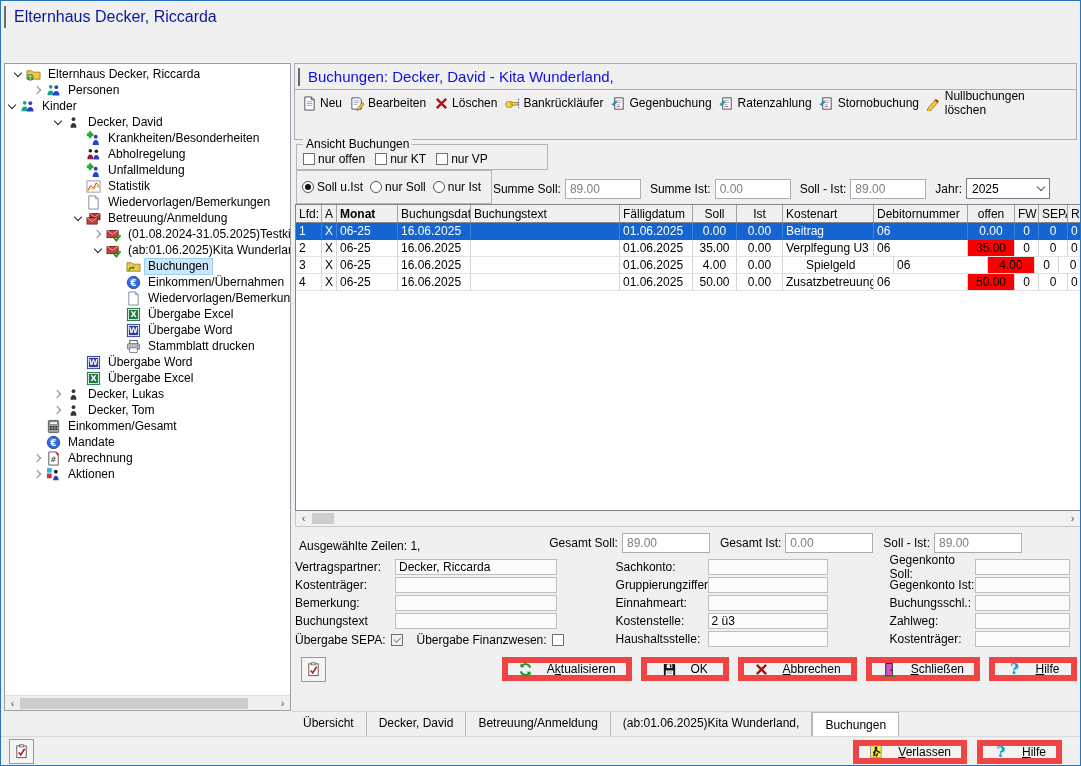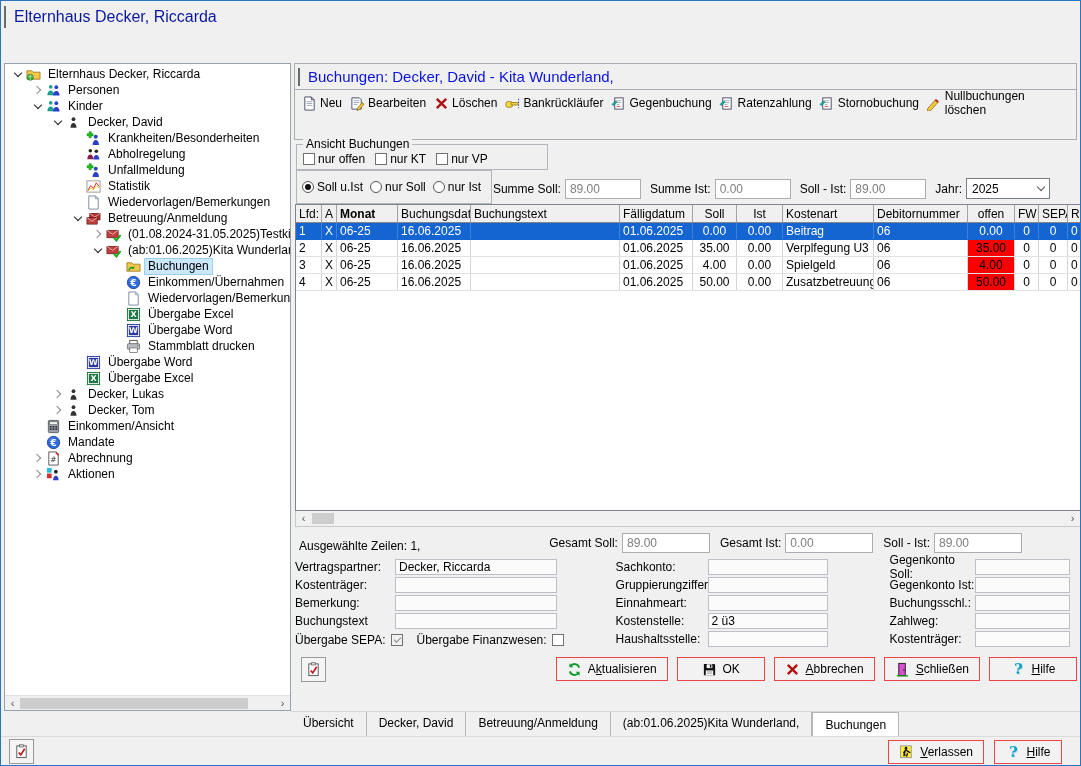--- a/index.html
+++ b/index.html
@@ -93,21 +93,21 @@
   .frow{display:flex;align-items:center;height:16px;margin-bottom:2px;}
   .flabel{flex:0 0 auto;}
   .finput{height:16px;border:1px solid #bcc0c6;background:#fbfbfb;padding:1px 3px;line-height:12px;overflow:hidden;white-space:nowrap;}
   .c1 .flabel{width:100px;} .c1 .finput{width:162px;}
   .c2{margin-left:38px;} .c2 .flabel{width:92px;} .c2 .finput{width:120px;}
   .c3{margin-left:62px;} .c3 .flabel{width:85px;} .c3 .finput{width:95px;}
   .fchecks{display:flex;align-items:center;height:16px;margin-top:1px;}
   
   .btnrow{position:absolute;top:592px;left:1px;right:3px;height:28px;display:flex;align-items:center;}
   .sqbtn{width:25px;height:25px;border:1px solid #9a9a9a;background:#f4f4f4;display:flex;align-items:center;justify-content:center;margin-left:6px;}
-  .btn{height:24px;border:1px solid #ef4444;background:#f2f2f2;display:flex;align-items:center;justify-content:center;gap:5px;padding:0 10px;margin-left:9px;min-width:88px;}
+  .btn{height:24px;border:6px solid #ef4444;background:#f2f2f2;display:flex;align-items:center;justify-content:center;gap:13px;padding:0 10px;margin-left:9px;min-width:88px;}
   .btnrow .spacer{flex:1;}
   .btn u{text-decoration:underline;}
   
   .tabbar{position:absolute;left:290px;right:0;top:710px;height:25px;background:#f0f0f0;border-top:1px solid #d6d6d6;display:flex;align-items:stretch;}
   .tab{padding:4px 12px 0 12px;border-right:1px solid #b6b6b6;white-space:nowrap;}
   .tab.active{background:#fff;border:1px solid #b6b6b6;border-bottom:none;padding-top:5px;}
   
   .bottombar{position:absolute;left:0;right:0;top:735px;height:30px;background:#f0f0f0;border-top:1px solid #dadada;display:flex;align-items:center;padding:0 18px 0 8px;}
   .bottombar .spacer{flex:1;}
 </style>
@@ -145,21 +145,21 @@
             <span class="tico">
               <svg viewBox="0 0 16 16">
                 <circle cx="5" cy="4" r="2" fill="#18a090"></circle>
                 <path d="M1.5 13c0-3 1.5-5 3.5-5s3.5 2 3.5 5z" fill="#18a090"></path>
                 <circle cx="11" cy="4.4" r="2" fill="#2a3ecc"></circle>
                 <path d="M7.5 13.4c0-3 1.5-5 3.5-5s3.5 2 3.5 5z" fill="#2a3ecc"></path>
               </svg>
             </span>
             <span class="tlabel">Personen</span>
           </div>
-          <div class="trow" style="padding-left: 26px;">
+          <div class="trow" style="">
             <span class="texp">
               <span class="chev open"></span>
             </span>
             <span class="tico">
               <svg viewBox="0 0 16 16">
                 <circle cx="5" cy="4" r="2" fill="#18a090"></circle>
                 <path d="M1.5 13c0-3 1.5-5 3.5-5s3.5 2 3.5 5z" fill="#18a090"></path>
                 <circle cx="11" cy="4.4" r="2" fill="#2a3ecc"></circle>
                 <path d="M7.5 13.4c0-3 1.5-5 3.5-5s3.5 2 3.5 5z" fill="#2a3ecc"></path>
               </svg>
@@ -394,21 +394,21 @@
                 <g fill="#222">
                   <rect x="4" y="7.5" width="2" height="1.6"></rect>
                   <rect x="7" y="7.5" width="2" height="1.6"></rect>
                   <rect x="10" y="7.5" width="2" height="1.6"></rect>
                   <rect x="4" y="10" width="2" height="1.6"></rect>
                   <rect x="7" y="10" width="2" height="1.6"></rect>
                   <rect x="10" y="10" width="2" height="1.6"></rect>
                 </g>
               </svg>
             </span>
-            <span class="tlabel">Einkommen/Ansicht</span>
+            <span class="tlabel">Einkommen/Gesamt</span>
           </div>
           <div class="trow" style="padding-left: 26px;">
             <span class="texp"></span>
             <span class="tico">
               <svg viewBox="0 0 16 16">
                 <circle cx="8" cy="8" r="6.6" fill="#2f6be0" stroke="#10387e" stroke-width=".8"></circle>
                 <circle cx="6" cy="5.4" r="2.4" fill="#6f9cf0" opacity=".6"></circle>
                 <text x="8" y="11.4" font-size="9.5" font-family="DejaVu Sans" font-weight="bold" fill="#fff" text-anchor="middle">€</text>
               </svg>
             </span>
@@ -646,21 +646,21 @@
           </div>
           <div class="grow">
             <span class="gcell" style="width: 26px;">3</span>
             <span class="gcell" style="width: 15px;">X</span>
             <span class="gcell" style="width: 61px;">06-25</span>
             <span class="gcell" style="width: 73px;">16.06.2025</span>
             <span class="gcell" style="width: 149px;"></span>
             <span class="gcell" style="width: 73px;">01.06.2025</span>
             <span class="gcell r" style="width: 44px;">4.00</span>
             <span class="gcell r" style="width: 46px;">0.00</span>
-            <span class="gcell" style="width: 91px;">Spielgeld</span>
+            <span class="gcell" style="width: 91px; margin-left: 20px;">Spielgeld</span>
             <span class="gcell" style="width: 94px;">06</span>
             <span class="gcell r red" style="width: 47px;">4.00</span>
             <span class="gcell r" style="width: 24px;">0</span>
             <span class="gcell r" style="width: 29px;">0</span>
             <span class="gcell" style="width: 13px;">0</span>
           </div>
           <div class="grow">
             <span class="gcell" style="width: 26px;">4</span>
             <span class="gcell" style="width: 15px;">X</span>
             <span class="gcell" style="width: 61px;">06-25</span>

